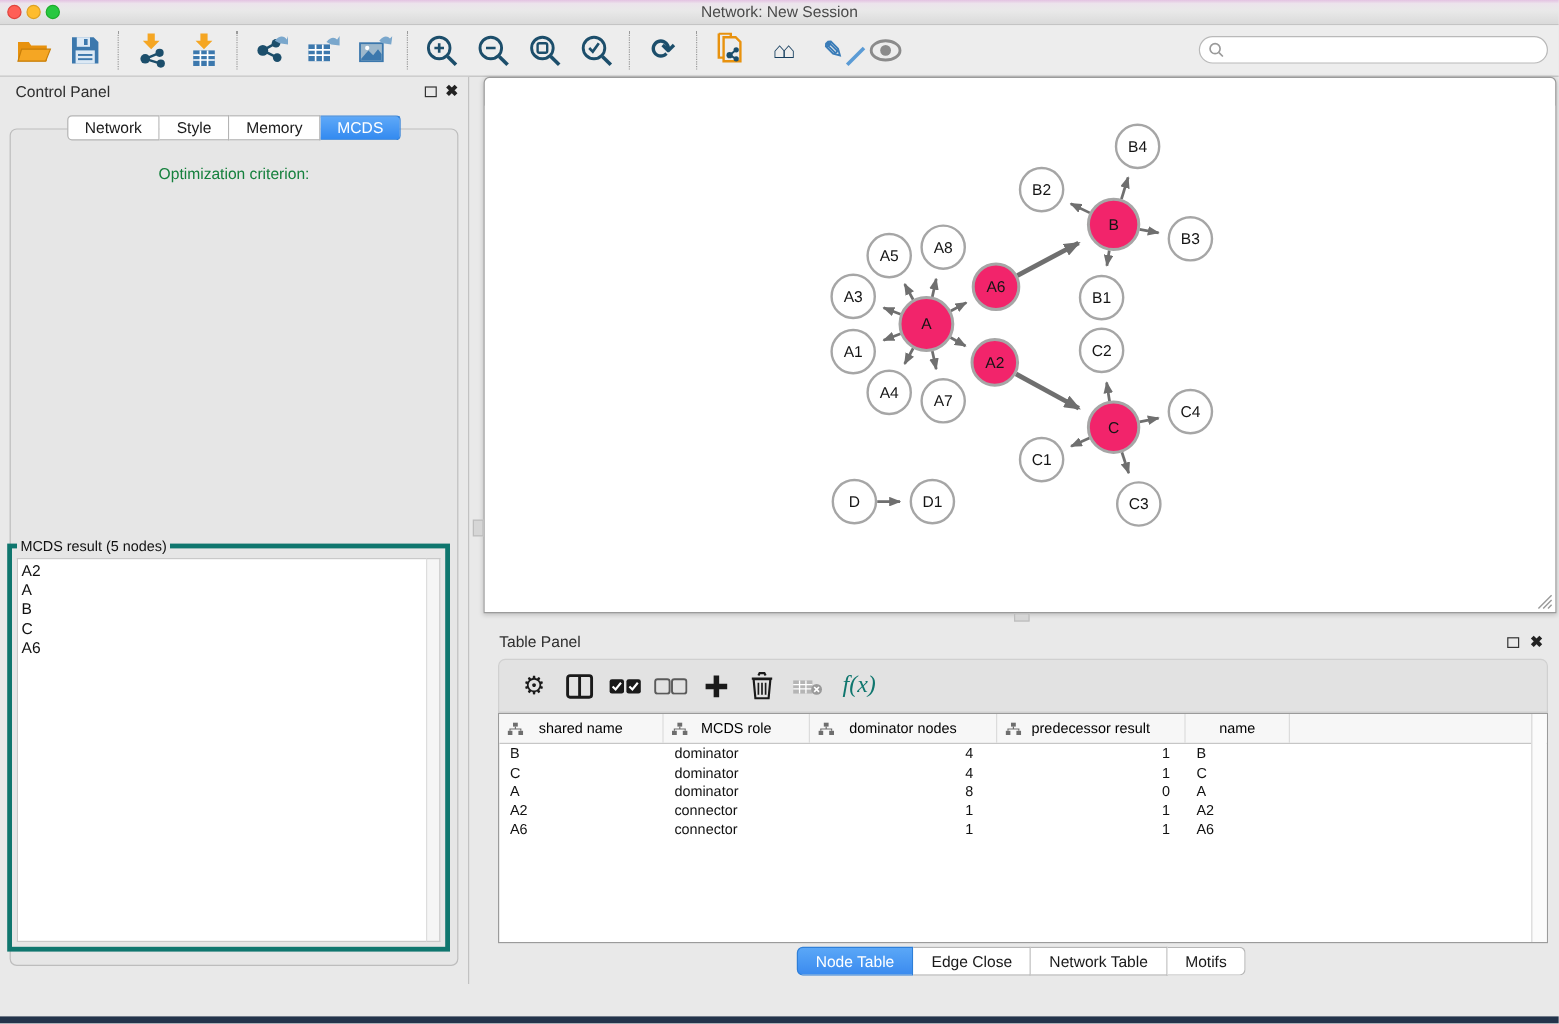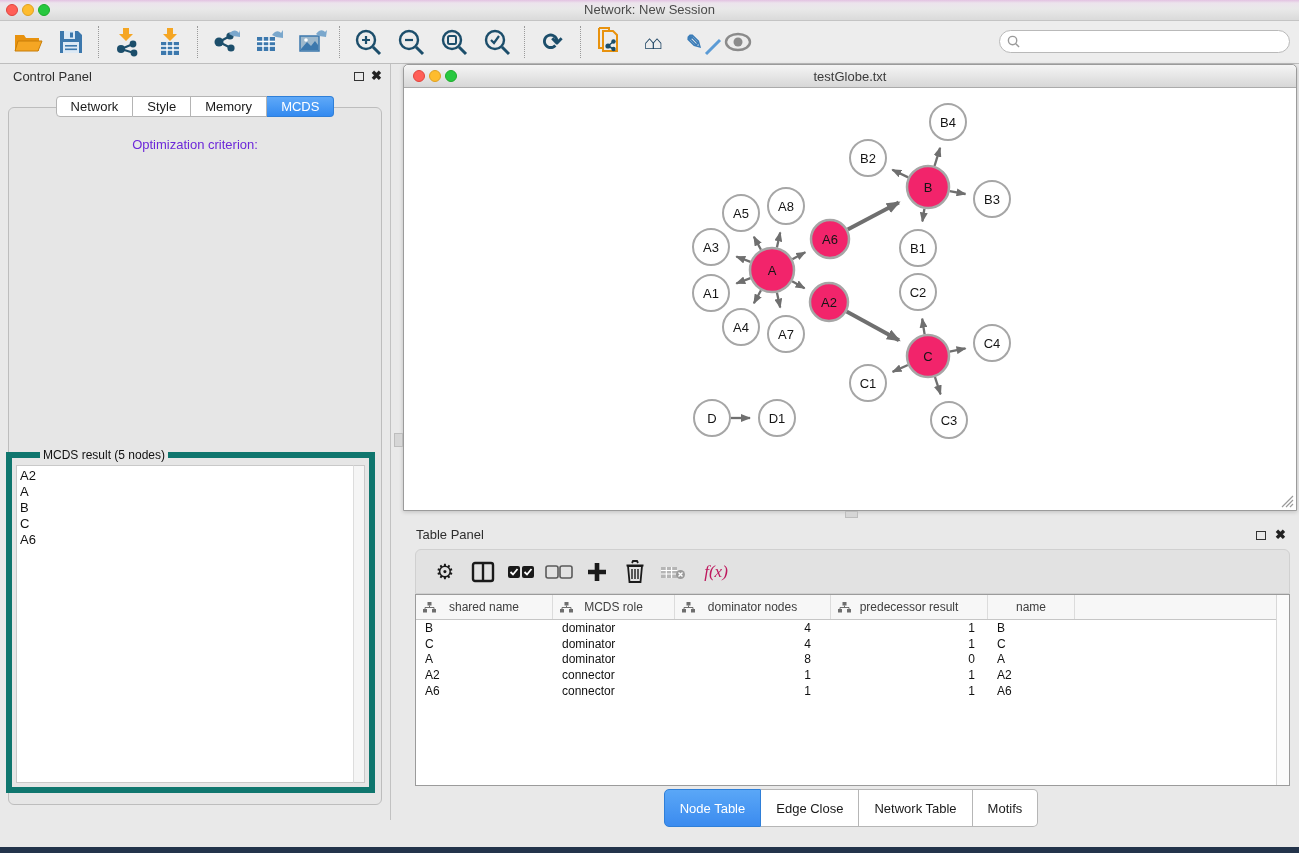--- a/index.html
+++ b/index.html
@@ -40,33 +40,33 @@
   .float-box { position:absolute; top:8px; width:10px; height:9px; border:1.5px solid #333; }
   .close-x { position:absolute; top:4px; font-size:13px; font-weight:bold; color:#222; }
   .cp-body-panel { position:absolute; left:8px; top:43px; width:374px; height:698px;
     background:#e6e6e6; border:1px solid #bdbdbd; border-radius:6px; }
   .cp-tabs { position:absolute; left:0; top:32px; width:100%; display:flex; justify-content:center; z-index:2; }
   .cp-tab { height:21px; padding:0 14px; background:#fff; border:1px solid #b4b4b4; border-left:none;
     font-size:13px; color:#1a1a1a; display:flex; align-items:center; }
   .cp-tab:first-child { border-left:1px solid #b4b4b4; border-radius:4px 0 0 4px; }
   .cp-tab:last-child { border-radius:0 4px 4px 0; }
   .cp-tab.active { background:linear-gradient(180deg,#5fa9f8,#338af0); color:#fff; border-color:#2f7fd8; }
-  .opt-label { position:absolute; left:0; top:73px; width:100%; text-align:center; font-size:13px; color:#6d28d9; }
+  .opt-label { position:absolute; left:0; top:73px; width:100%; text-align:center; font-size:13px; color:#15803d; }
   .dropdown { position:absolute; left:43px; top:93px; width:313px; height:23px; background:#fff;
     border:1px solid #b2b2b2; border-radius:4px; display:flex; align-items:center; }
   .dropdown .dval { flex:1; font-size:13px; color:#111; padding-left:8px; white-space:nowrap; overflow:hidden; }
   .stepper { width:21px; height:23px; margin-right:-1px; border-radius:0 4px 4px 0;
     background:linear-gradient(180deg,#72b4fa,#2f7bee); display:flex; flex-direction:column;
     align-items:center; justify-content:center; color:#fff; font-size:7px; line-height:6px; }
   .btn-row { position:absolute; left:0; top:126px; width:100%; display:flex; justify-content:center; gap:14px; }
   .mac-btn { height:22px; padding:0 16px; background:linear-gradient(180deg,#ffffff,#f2f2f2);
     border:1px solid #b2b2b2; border-radius:4px; font-size:13px; color:#111;
     font-family:"Liberation Sans", sans-serif; }
   .result-box { position:absolute; left:6px; top:384px; width:369px; height:345px;
-    border:6px solid #0f766e; background:transparent;padding-left:24px; }
+    border:4px solid #0f766e; background:transparent; }
   .result-box legend { font-size:12px; color:#111; margin-left:4px; padding:0 3px; }
   .result-list { position:absolute; left:4px; top:3px; right:16px; bottom:4px; background:#fff;
     border:1px solid #c9c9c9; border-right:none; overflow:hidden; padding:2px 0 0 3px; }
   .result-scroll { position:absolute; right:4px; top:3px; bottom:4px; width:12px; background:#f5f5f5;
     border:1px solid #c9c9c9; border-left:1px solid #dddddd; }
   .mcds-item { font-size:13px; color:#111; line-height:16px; }
 
   
   .net-window { position:absolute; left:403px; top:64px; width:894px; height:447px;
     border:1px solid #9b9b9b; border-radius:5px 5px 0 0; background:#fff;
@@ -83,36 +83,36 @@
     background:#d6d6d6; border:1px solid #bdbdbd; }
 
   
   .table-panel { position:absolute; left:403px; top:522px; width:896px; height:298px; background:#e9e9e9; }
   .tp-toolbar { position:absolute; left:12px; top:27px; width:875px; height:45px;
     background:#e2e2e2; border:1px solid #d0d0d0; border-radius:6px 6px 0 0;
     display:flex; align-items:center; padding-left:10px; }
   .tp-btn { background:none; border:none; width:38px; height:38px; display:flex;
     align-items:center; justify-content:center; margin-right:0; }
   .tp-gear { font-size:21px; color:#1a1a1a; line-height:1; }
-  .tp-fx { font-family:"Liberation Serif", serif; font-style:italic; font-size:17px; color:#be185d; }
+  .tp-fx { font-family:"Liberation Serif", serif; font-style:italic; font-size:20px; color:#0f766e; }
   .tbl { position:absolute; left:12px; top:72px; width:875px; height:192px; background:#fff;
     border:1px solid #9b9b9b; overflow:hidden; }
   .thead { display:flex; height:25px; background:#f7f7f7; border-bottom:1px solid #c6c6c6; }
   .th { position:relative; display:flex; align-items:center; justify-content:center;
-    border-right:1px solid #dcdcdc; font-size:12px; color:#404040; }
+    border-right:1px solid #dcdcdc; font-size:12px; color:#000000; }
   .th .hicon { position:absolute; left:7px; top:7px; }
   .th.filler { flex:1; border-right:none; }
   .trow { display:flex; height:15.8px; align-items:center; }
   .td { font-size:12px; color:#111; white-space:nowrap; overflow:hidden; }
   .td.a-left { text-align:left; padding-left:9px; }
   .td.a-right { text-align:right; }
   .tbl-scroll { position:absolute; right:0; top:0; bottom:0; width:13px; background:#fbfbfb;
     border-left:1px solid #d8d8d8; }
   .bottom-tabs { position:absolute; left:0; top:267px; width:100%; display:flex; justify-content:center; }
-  .bt-tab { height:38px; padding:0 15px; background:#fff; border:1px solid #b6b6b6; border-left:none;
+  .bt-tab { height:24px; padding:0 15px; background:#fff; border:1px solid #b6b6b6; border-left:none;
     font-size:13px; color:#1a1a1a; display:flex; align-items:center; }
   .bt-tab:first-child { border-left:1px solid #b6b6b6; border-radius:5px 0 0 5px; }
   .bt-tab:last-child { border-radius:0 5px 5px 0; }
   .bt-tab.active { background:linear-gradient(180deg,#5aa7f7,#3b8bef); color:#fff; border-color:#2f7fd8; }
 
   
   .statusbar { position:absolute; left:0; top:860px; width:1194px; height:27px;
     background:linear-gradient(180deg,#f1f1f1,#e3e3e3); border-top:1px solid #b5b5b5; }
   .sb-left-btn { position:absolute; left:11px; top:3px; width:27px; height:22px; background:#f6f6f6;
     border:1px solid #aeaeae; border-radius:3px; display:flex; align-items:center; justify-content:center; }
@@ -286,26 +286,20 @@
           <div class="mcds-item">A</div>
           <div class="mcds-item">B</div>
           <div class="mcds-item">C</div>
           <div class="mcds-item">A6</div>
         </div>
       <div class="result-scroll"></div>
     </fieldset>
   </div>
 
   <div class="net-window">
-    <div class="net-titlebar">
-      <span class="tl red" style="left:9px;  top:5px;"></span>
-      <span class="tl yellow" style="left:25px; top:5px;"></span>
-      <span class="tl green" style="left:41px; top:5px;"></span>
-      <div class="title">testGlobe.txt</div>
-    </div>
     <div class="net-canvas">
       <svg id="graph-svg" width="892" height="422" viewBox="0 0 892 422">
           <defs>
             <marker id="arr" viewBox="0 0 10 8" markerWidth="10" markerHeight="8" refX="9" refY="4" orient="auto" markerUnits="userSpaceOnUse">
               <path d="M0,0L10,4L0,8Z" fill="#6f6f6f"></path>
             </marker>
             <marker id="arrT" viewBox="0 0 14 11" markerWidth="14" markerHeight="11" refX="12" refY="5.5" orient="auto" markerUnits="userSpaceOnUse">
               <path d="M0,0L14,5.5L0,11Z" fill="#6f6f6f"></path>
             </marker>
           </defs>

